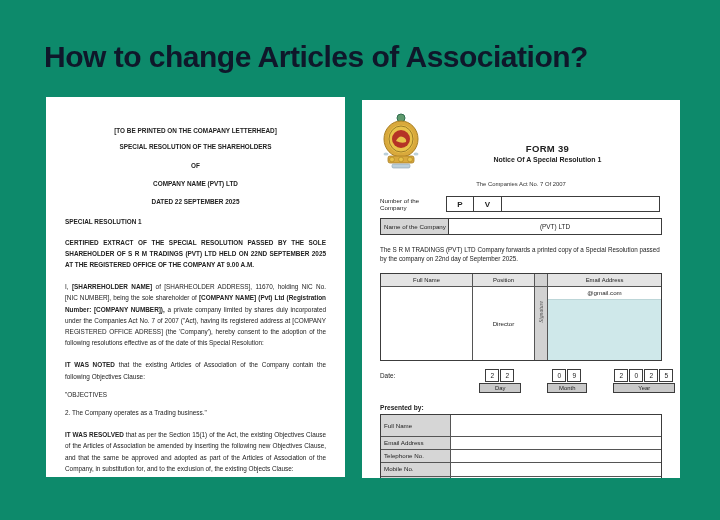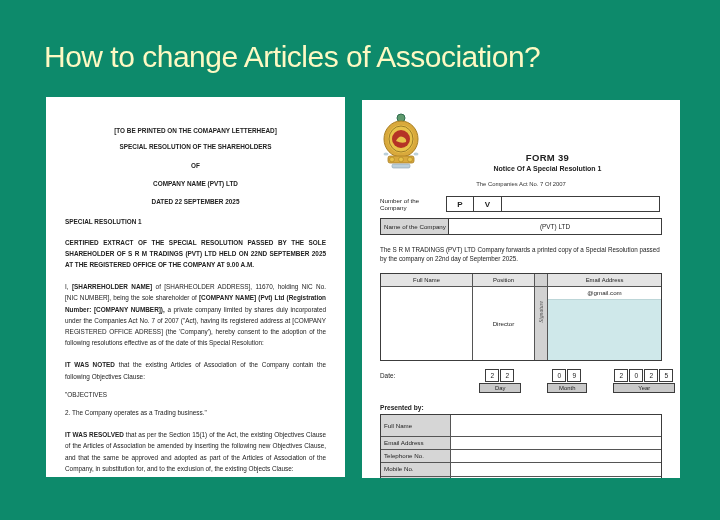--- a/index.html
+++ b/index.html
@@ -1,38 +1,38 @@
 <!DOCTYPE html>
 <html><head>
 <meta charset="utf-8">
 <style>
   * { margin:0; padding:0; box-sizing:border-box; }
   html,body { width:720px; height:520px; overflow:hidden; }
   body { background:#0d8a6b; font-family:"Liberation Sans", sans-serif; position:relative; }
 
-  .title { position:absolute; left:44px; top:40px; width:640px; color:#fef9c3;
-           font-size:30px; font-weight:400; letter-spacing:-0.5px; }
+  .title { position:absolute; left:44px; top:40px; width:640px; color:#0f172a;
+           font-size:30px; font-weight:700; letter-spacing:-0.5px; }
 
   
   .doc-left { position:absolute; left:46px; top:97px; width:299px; height:380px;
               background:#ffffff; color:#222; overflow:hidden;
               padding:30px 19px 0 19px; font-size:6.4px; line-height:1.15; }
   .doc-left p { margin-bottom:7px; }
   .c { text-align:center; }
   .b { font-weight:700; }
   .just { text-align:justify; line-height:1.75; }
   .mt { margin-top:11px; }
   .hdgap { margin-bottom:12px; }
   .tight { line-height:1.75; margin-bottom:1px; }
 
   
   .doc-right { position:absolute; left:362px; top:100px; width:318px; height:378px;
                background:#ffffff; color:#222; overflow:hidden; padding:12px 18px 0 18px;
                font-size:6.2px; }
-  .form-head { display:flex; align-items:flex-end;gap:11px; }
+  .form-head { display:flex; align-items:center;gap:11px; }
   .form-head-center { flex:1; text-align:center; padding-top:22px; }
   .form-title { font-size:9.5px; font-weight:700; letter-spacing:0.3px; }
   .form-subtitle { font-size:7px; font-weight:700; margin-top:2px; }
   .act-line { text-align:center; font-size:5.9px; color:#333; margin-top:9px; }
 
   .num-row { display:flex; align-items:center; margin-top:9px; }
   .num-label { width:66px; font-size:6.2px; }
   .pv-box { width:28px; height:16px; border:1px solid #3c3c3c; display:flex;
             align-items:center; justify-content:center; font-weight:700; font-size:8px; }
   .pv-box + .pv-box { border-left:none; }

